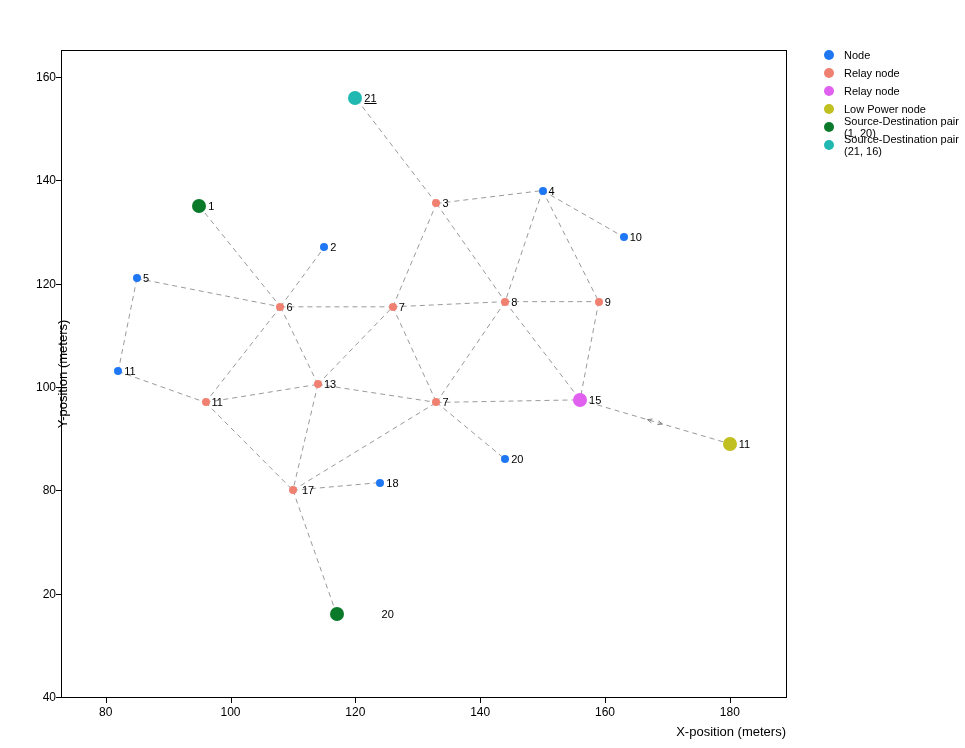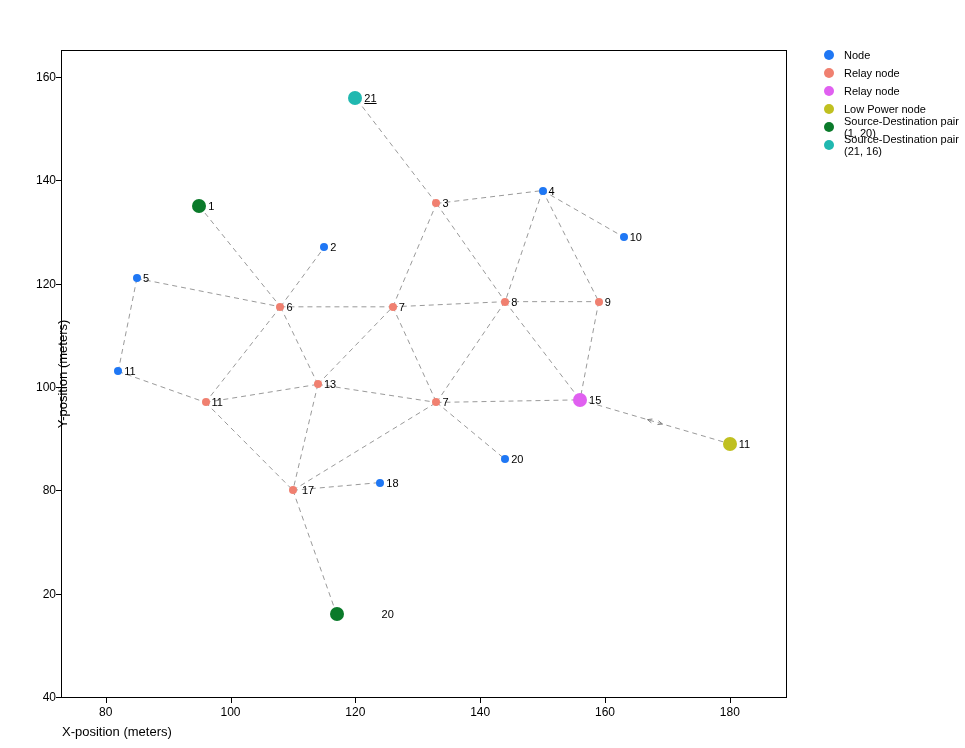--- a/index.html
+++ b/index.html
@@ -62,21 +62,21 @@
     left: -34px;
     transform: translateY(-50%);
     font-size: 12px;
     text-align: right;
     width: 28px;
   }
   .xlabel {
     position: absolute;
     bottom: -42px;
     width: 100%;
-    text-align: left;
+    text-align: right;
     font-size: 13px;
   }
   .ylabel {
     position: absolute;
     left: -54px;
     top: 50%;
     transform: translateY(-50%) rotate(-90deg);
     transform-origin: center;
     font-size: 13px;
     white-space: nowrap;

